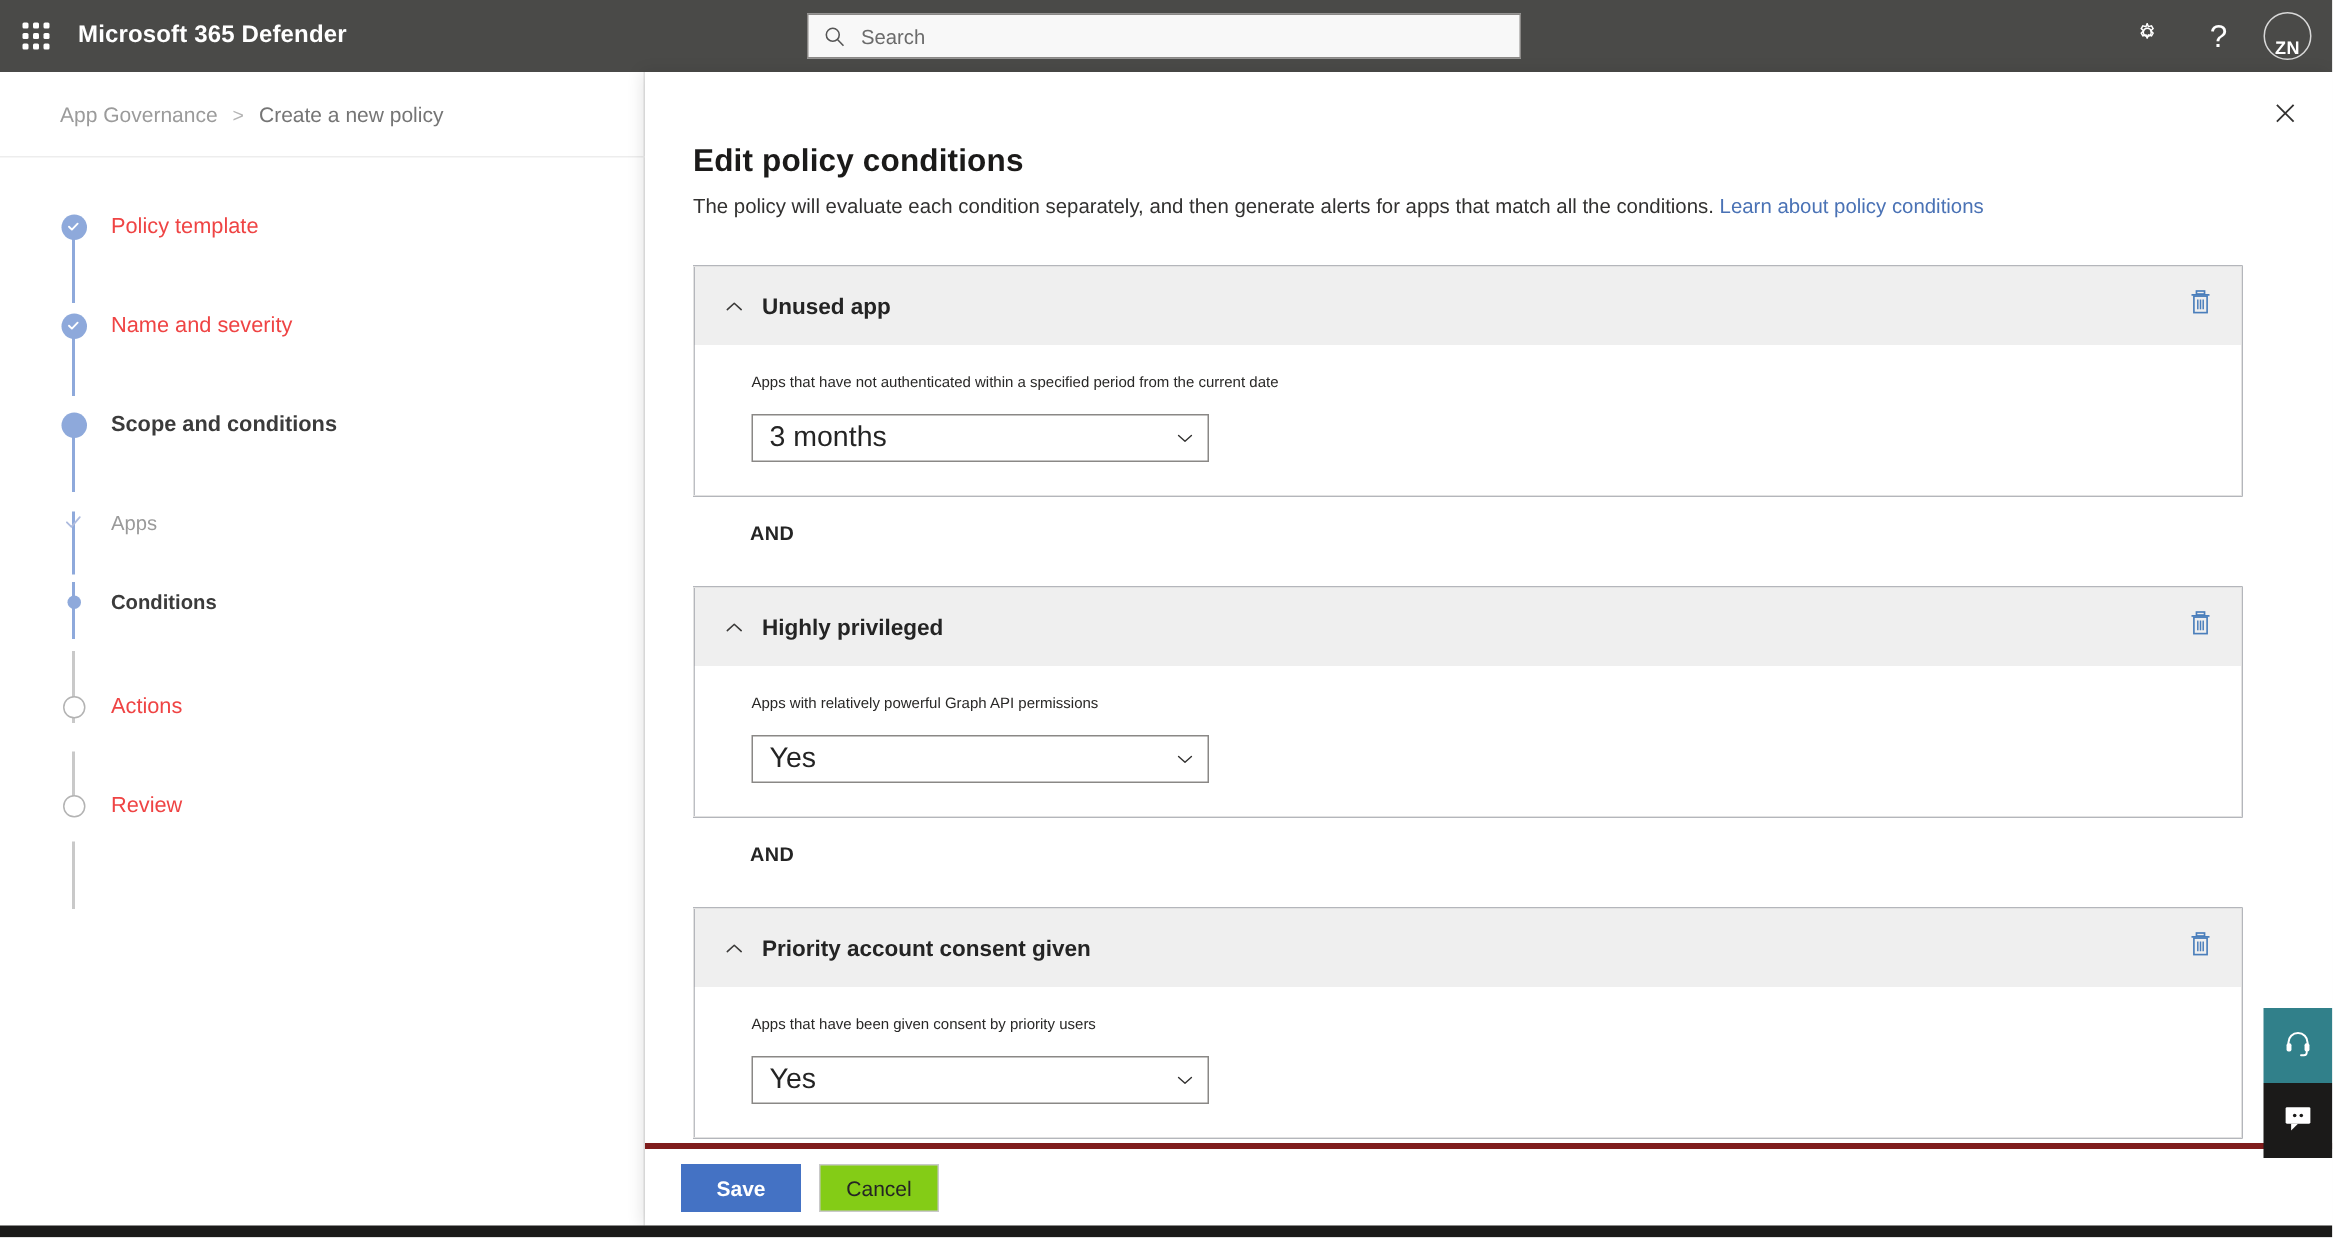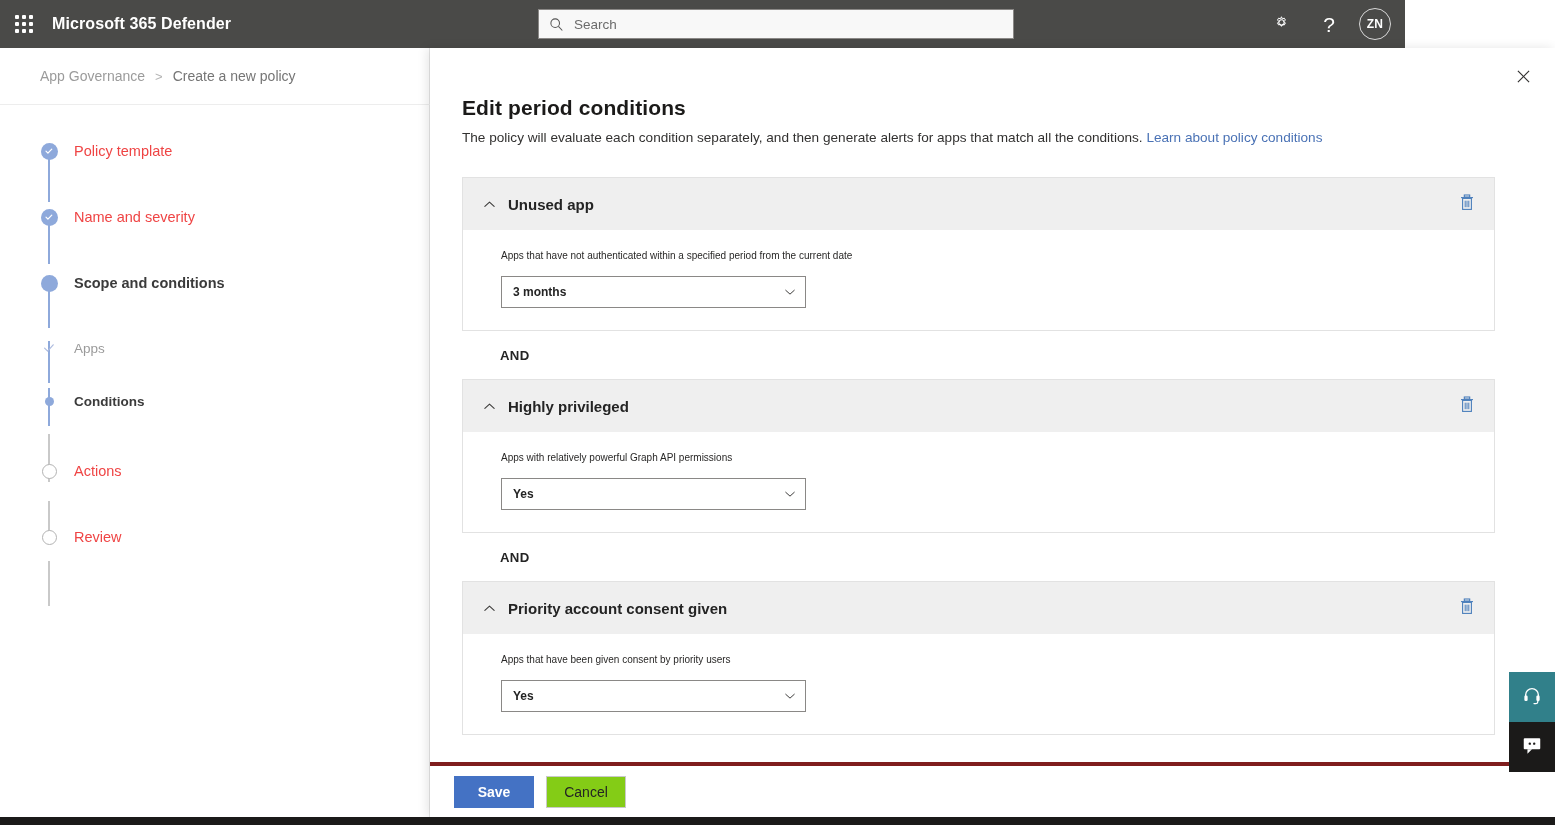--- a/index.html
+++ b/index.html
@@ -13,21 +13,21 @@
   #app {
     position: relative;
     width: 1555px; height: 825px;
     background: #ffffff;
     overflow: hidden;
   }
 
   
   .suitebar {
     position: absolute; top: 0; left: 0;
-    width: 1405px; height: 48px;
+    width: 1555px; height: 48px;
     background: #4a4a48;
     display: flex; align-items: center;
     color: #ffffff;
   }
   .waffle {
     width: 48px; height: 48px;
     display: flex; align-items: center; justify-content: center;
     cursor: pointer;
   }
   .waffle-grid {
@@ -68,21 +68,21 @@
     height: 48px; display: flex; align-items: center; gap: 4px;
   }
   .suite-btn {
     width: 44px; height: 44px;
     display: flex; align-items: center; justify-content: center;
     cursor: pointer; color: #ffffff;
   }
   .avatar {
     width: 32px; height: 32px; border-radius: 50%;
     border: 1px solid #d8d8d8;
-    display: flex; align-items: center; justify-content: center;
+    display: flex; align-items: flex-end; justify-content: center;
     font-size: 12px; font-weight: 600; color: #ffffff;
     margin-left: 4px; margin-right: 6px;
     cursor: pointer;
     letter-spacing: .3px;
   }
 
   
   .bgpage {
     position: absolute; top: 48px; left: 0;
     width: 430px; height: 769px;
@@ -183,20 +183,21 @@
   }
   .panel-sub a {
     color: #4a72b5; text-decoration: none;
   }
 
   
   .cond-card {
     border: 1px solid #e2e2e2;
     background: #0f172a;
     margin-bottom: 0;
+    margin-top: 12px;
   }
   .cond-head {
     background: #efefef;
     height: 52px;
     display: flex; align-items: center;
     padding: 0 14px 0 16px;
     position: relative;
     cursor: pointer;
   }
   .chev-btn {
@@ -221,24 +222,23 @@
   .cond-desc {
     font-size: 10px; color: #292827;
     margin: 0 0 15px 0;
   }
   .dd {
     width: 305px; height: 32px;
     border: 1px solid #8a8886;
     background: #ffffff;
     display: flex; align-items: center;
     padding: 0 9px 0 11px;
-    font-size: 12px; color: #242424;
+    font-size: 19px; color: #242424;
     cursor: pointer;
     position: relative;
-    font-weight: bold;
   }
   .dd-val { flex: 1 1 auto; }
   .dd-chev { flex: 0 0 auto; display: flex; color: #323130; }
 
   .and-row {
     height: 48px;
     display: flex; align-items: center;
     padding-left: 38px;
     font-size: 13.2px; font-weight: 700; color: #242424;
     letter-spacing: .3px;
@@ -422,21 +422,21 @@
     <div class="panel-close">
       <span>
         <svg width="13" height="13" viewBox="0 0 14 14" fill="none">
           <line x1="1" y1="1" x2="13" y2="13" stroke="#323130" stroke-width="1.3"></line>
           <line x1="13" y1="1" x2="1" y2="13" stroke="#323130" stroke-width="1.3"></line>
         </svg>
       </span>
     </div>
 
     <div class="panel-body">
-      <h1 class="panel-title">Edit period conditions</h1>
+      <h1 class="panel-title">Edit policy conditions</h1>
       <p class="panel-sub">
         <span>The policy will evaluate each condition separately, and then generate alerts for apps that match all the conditions.</span>
         <a href="#">Learn about policy conditions</a>
       </p>
 
       <div class="cond-card">
         <div class="cond-head">
           <span class="chev-btn">
             <svg width="13" height="13" viewBox="0 0 14 14" fill="none">
               <path d="M2 9l5-4.5L12 9" stroke="#3b3a39" stroke-width="1.15" stroke-linecap="round" stroke-linejoin="round"></path>

